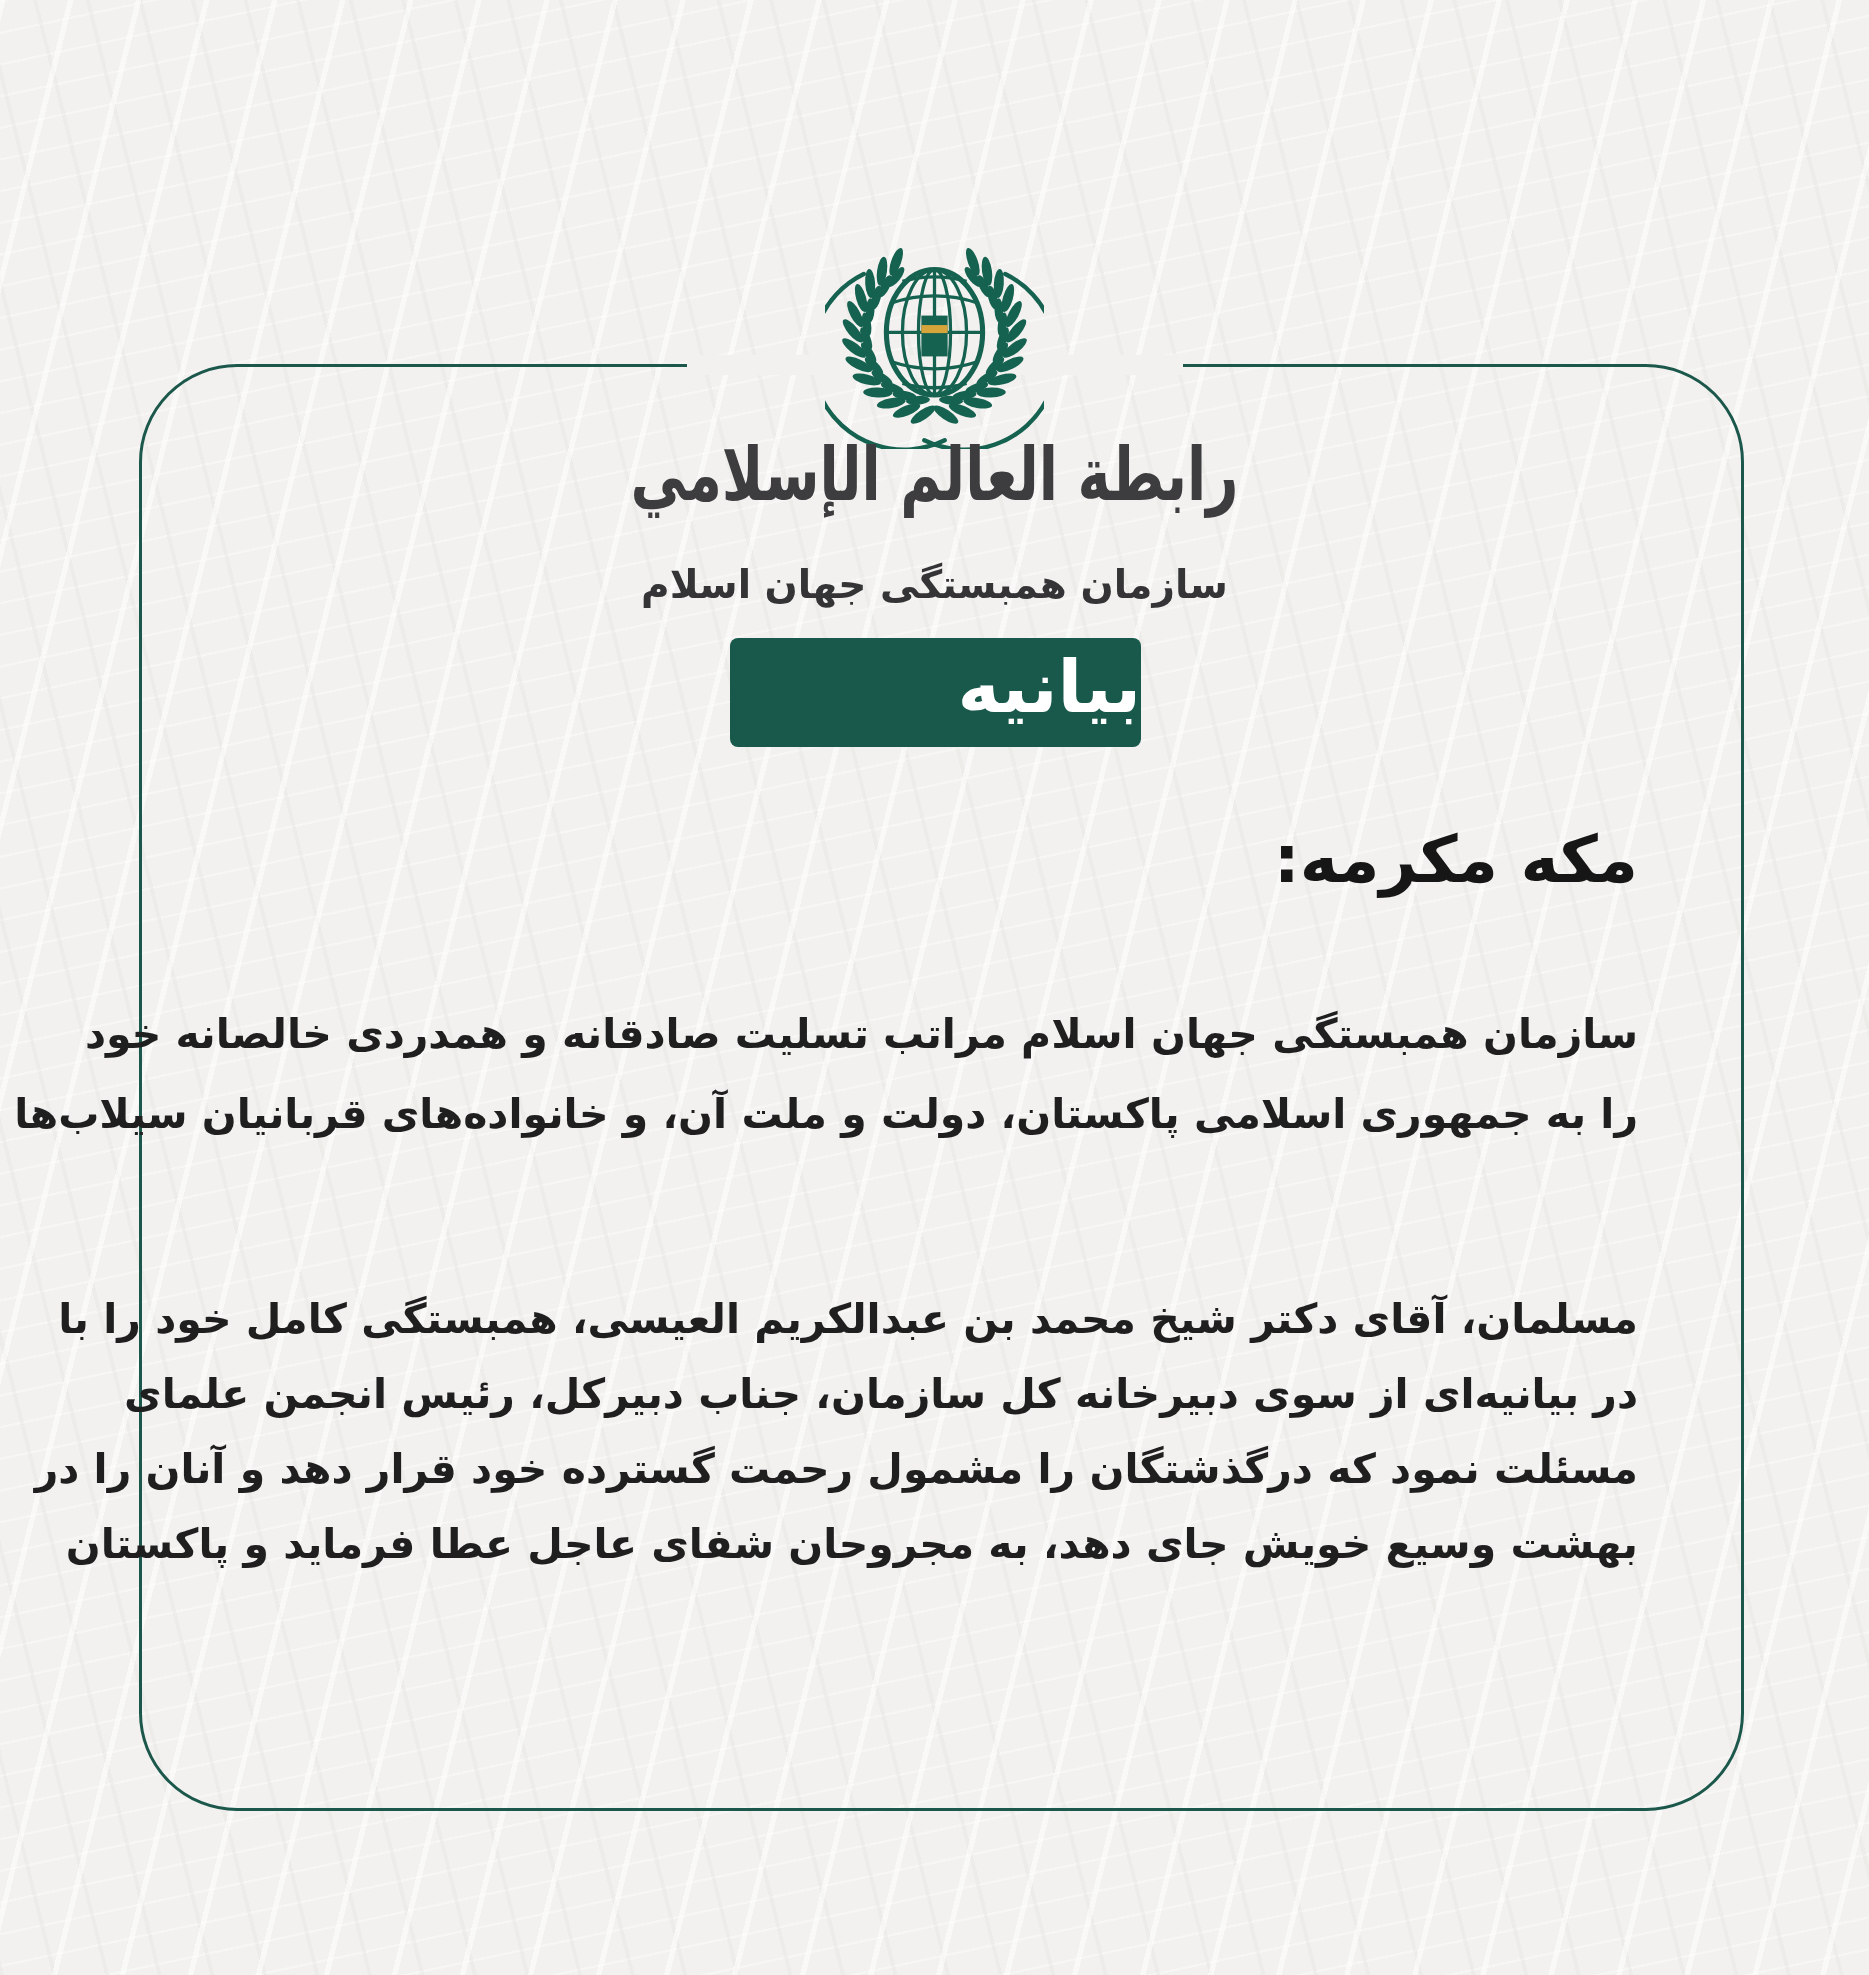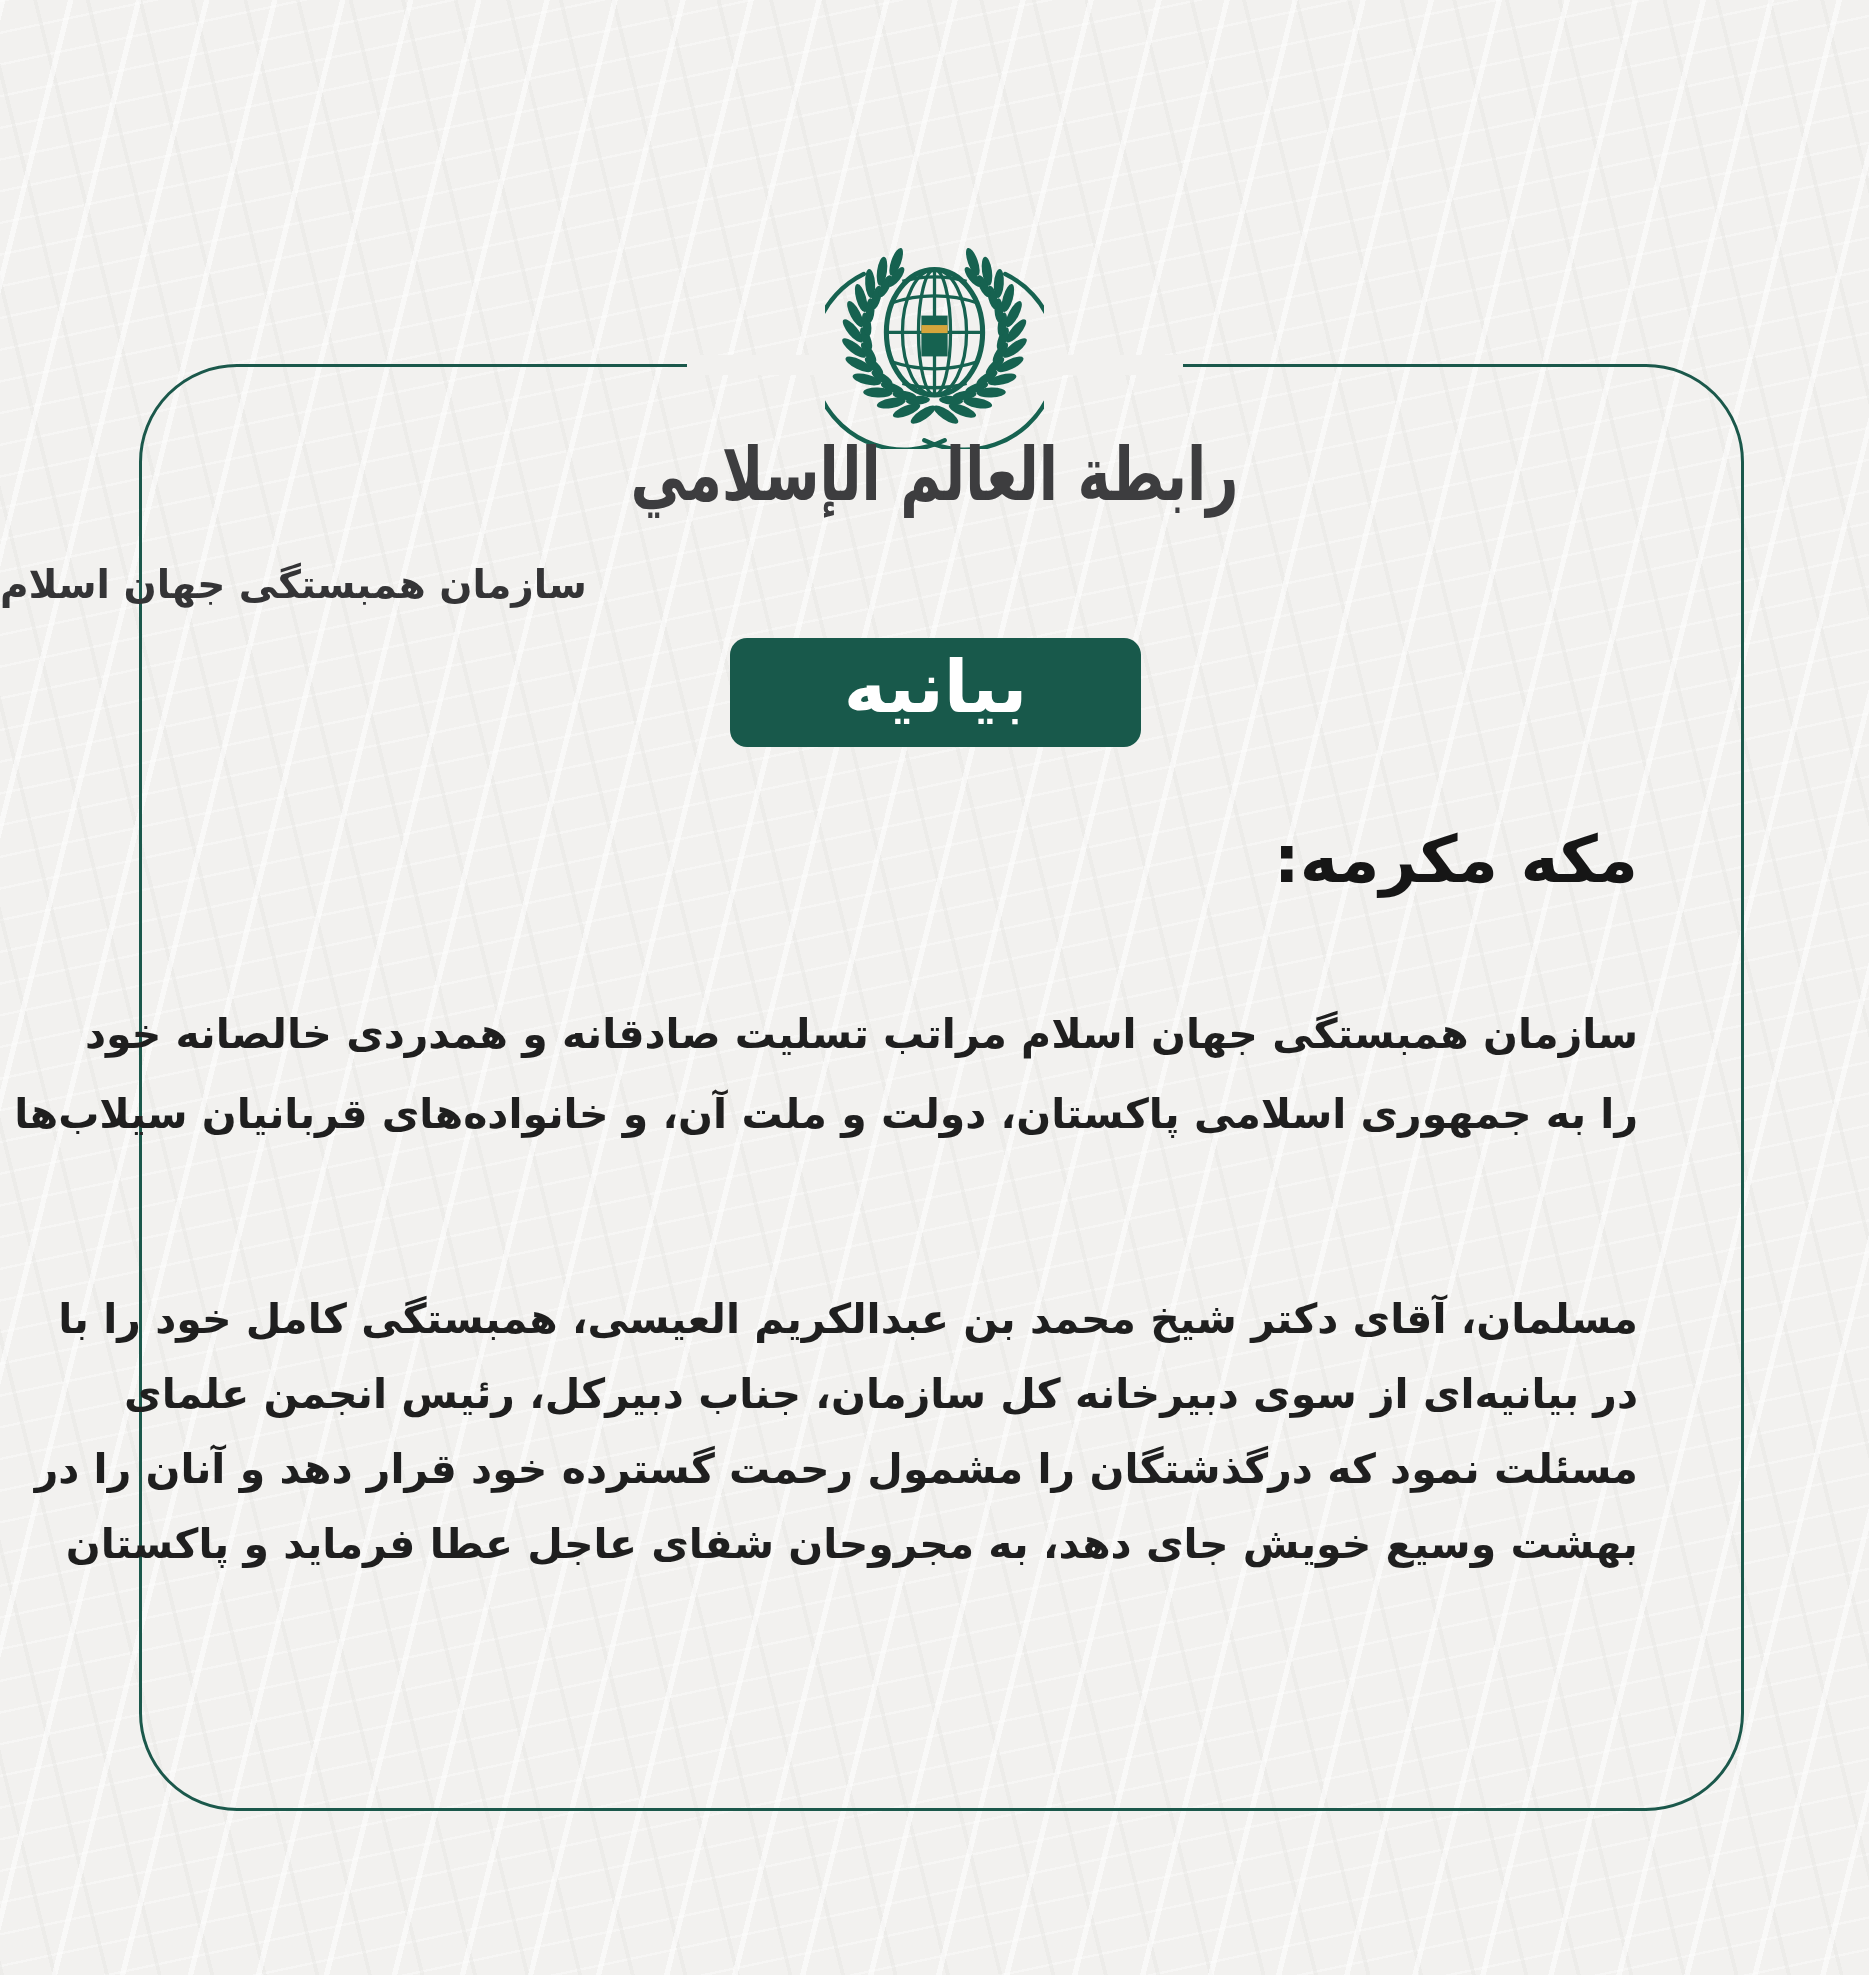--- a/index.html
+++ b/index.html
@@ -36,28 +36,28 @@
   }
   .calligraphy{
     position:absolute;z-index:4;left:0;width:1869px;top:451px;
     text-align:center;direction:rtl;
     font-size:56px;font-weight:bold;color:#3d3d3f;
     transform:scaleY(1.32);transform-origin:50% 100%;
     letter-spacing:-0.8px;line-height:1.25;
   }
   .subtitle{
     position:absolute;z-index:4;left:0;width:1869px;top:558px;
-    text-align:left;direction:rtl;
+    text-align:center;direction:rtl;
     font-size:39px;font-weight:bold;color:#343436;line-height:54px;
   }
   .banner{
     position:absolute;z-index:4;
     left:730px;top:638px;width:411px;height:109px;
-    border-radius:17px;background:#18594b;
-    display:flex;align-items:center;justify-content:center;
+    border-radius:8px;background:#18594b;
+    display:flex;align-items:center;justify-content:flex-end;
   }
   .banner-label{
     direction:rtl;color:#ffffff;font-size:72px;font-weight:bold;
     line-height:98px;padding-bottom:10.6px;
   }
   .content{
     position:absolute;z-index:4;
     left:266px;width:1372px;top:818px;
     direction:rtl;color:#1f1f1f;
   }

